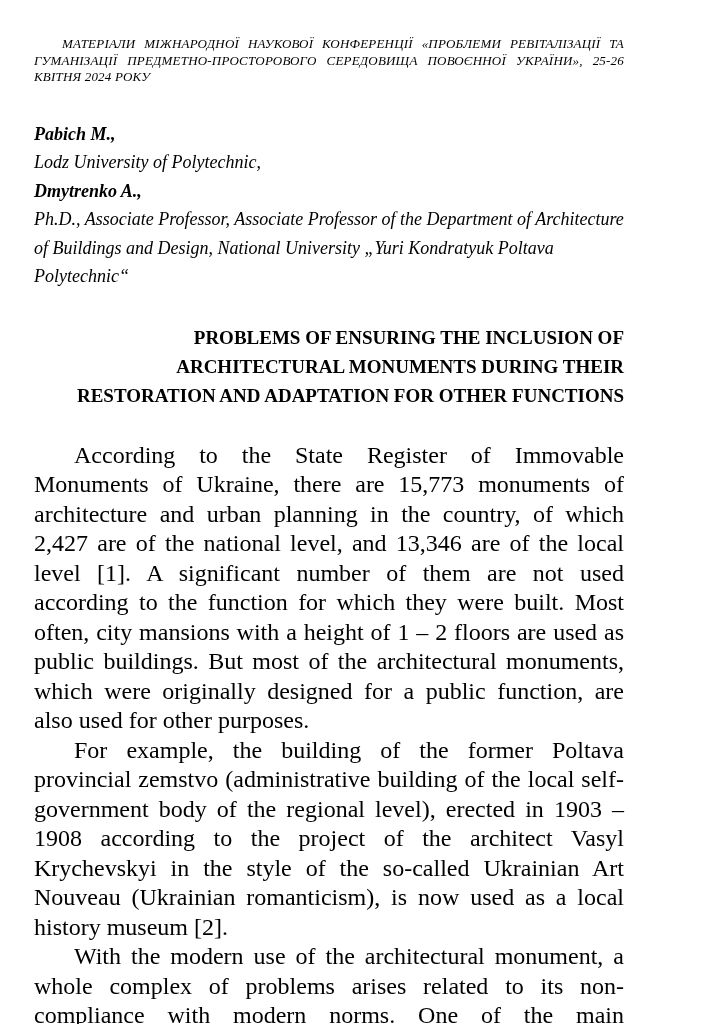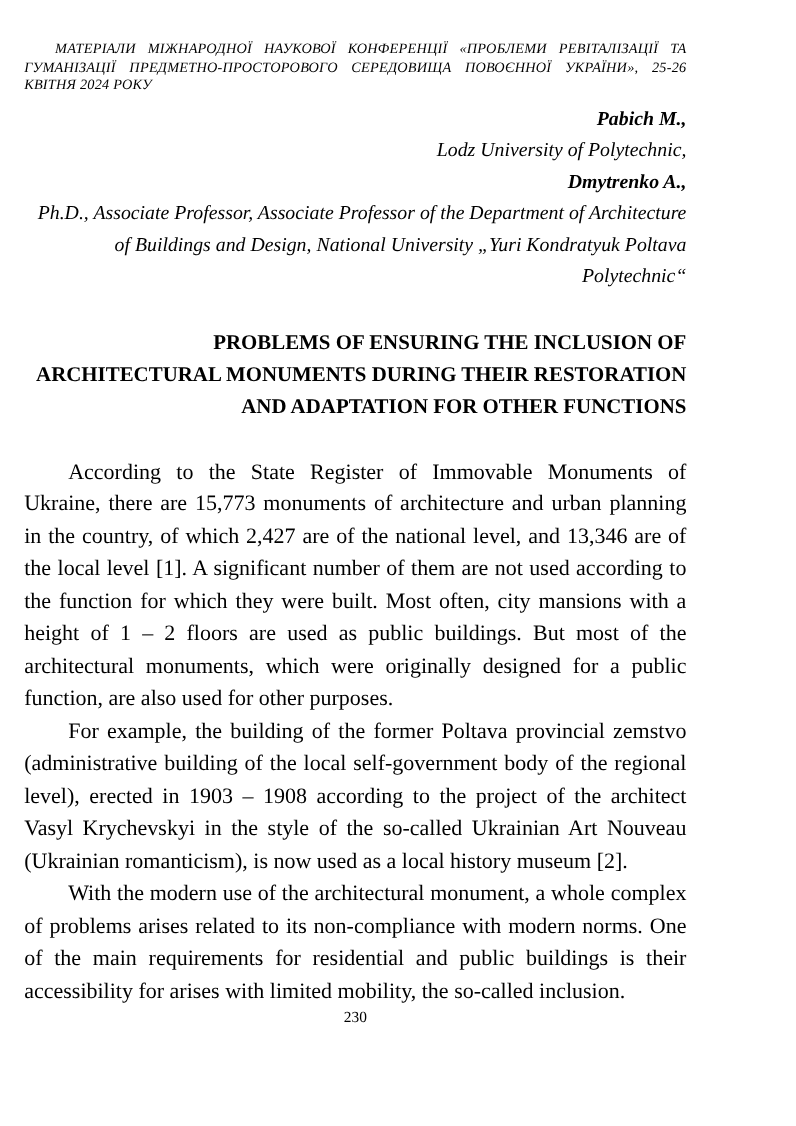--- a/index.html
+++ b/index.html
@@ -8,54 +8,53 @@
     background: #ffffff;
   }
   .page {
     position: relative;
     width: 724px;
     height: 1024px;
     box-sizing: border-box;
     background: #ffffff;
     color: #000000;
     font-family: "Liberation Serif", serif;
-    padding: 36px 100px 0 22px; 
+    padding: 36px 100px 0 34px; 
     overflow: hidden;
   }
   .conference-header {
     font-style: italic;
     font-size: 13px;
     line-height: 16.5px;
     text-align: justify;
     text-indent: 28px;
     letter-spacing: 0.2px;
   }
   .author-block {
-    margin-top: 8px;
-    text-align: right;
+    margin-top: 34px;
     font-style: italic;
     font-size: 18px;
     line-height: 28.5px;
   }
   .author-name {
     font-weight: bold;
   }
   .paper-title {
     margin-top: 32px;
     text-align: right;
     font-weight: bold;
     font-size: 19px;
     line-height: 29px;
   }
   .paper-body {
     margin-top: 31px;
   }
   .paper-body p {
     margin: 0;
-    font-size: 20px;
+    font-size: 24px;
     line-height: 29.5px;
     text-align: justify;
     text-indent: 40px;
   }
   .page-footer {
     text-align: center;
     font-size: 14px;
     line-height: 18px;
     margin-top: 1px;
   }

